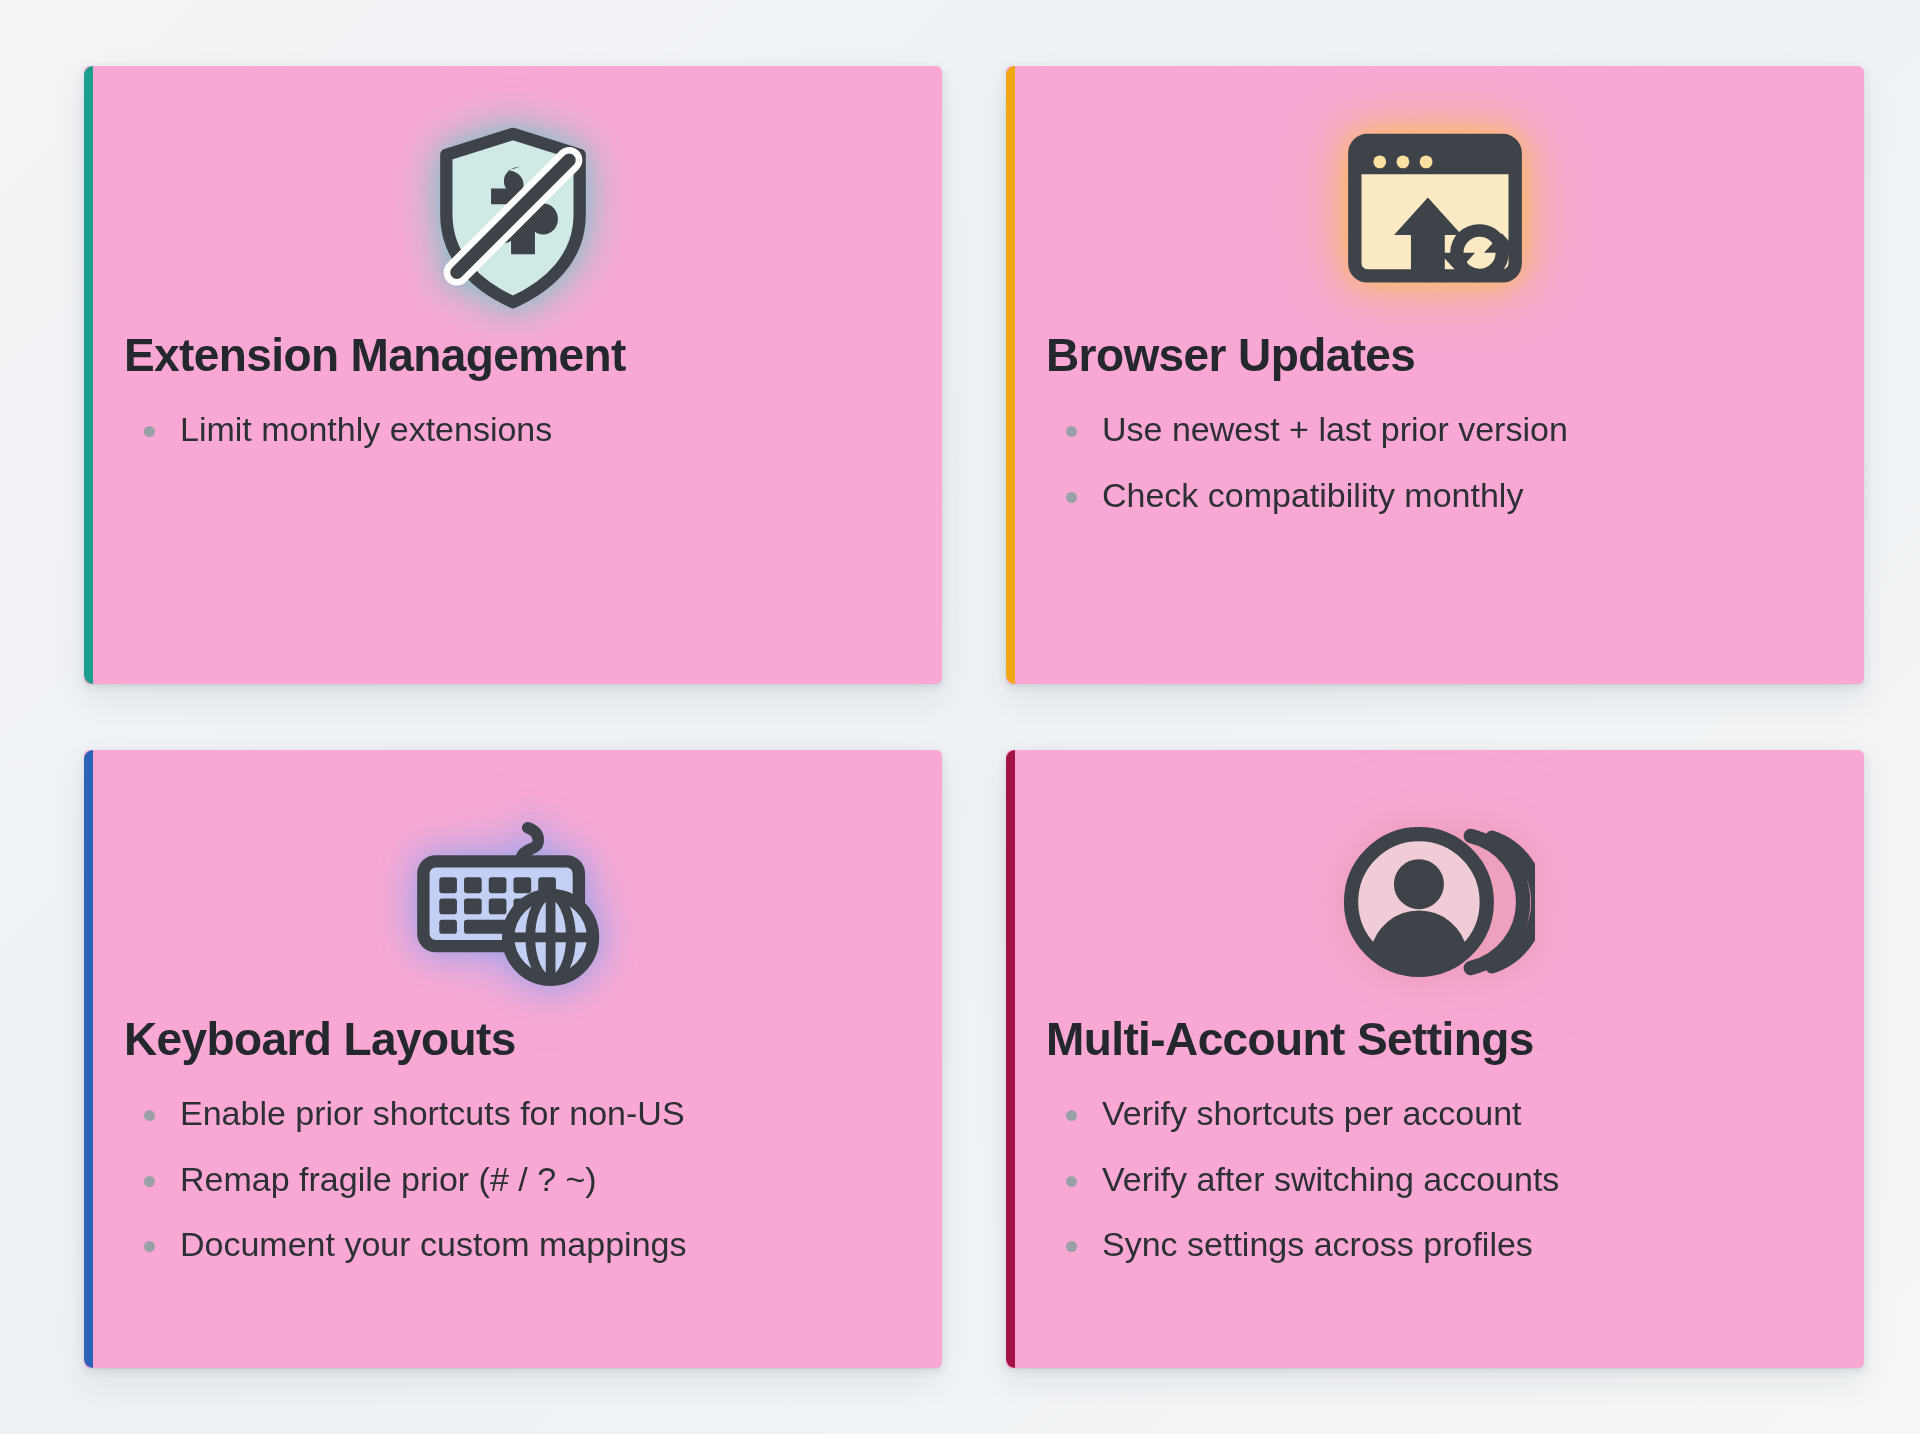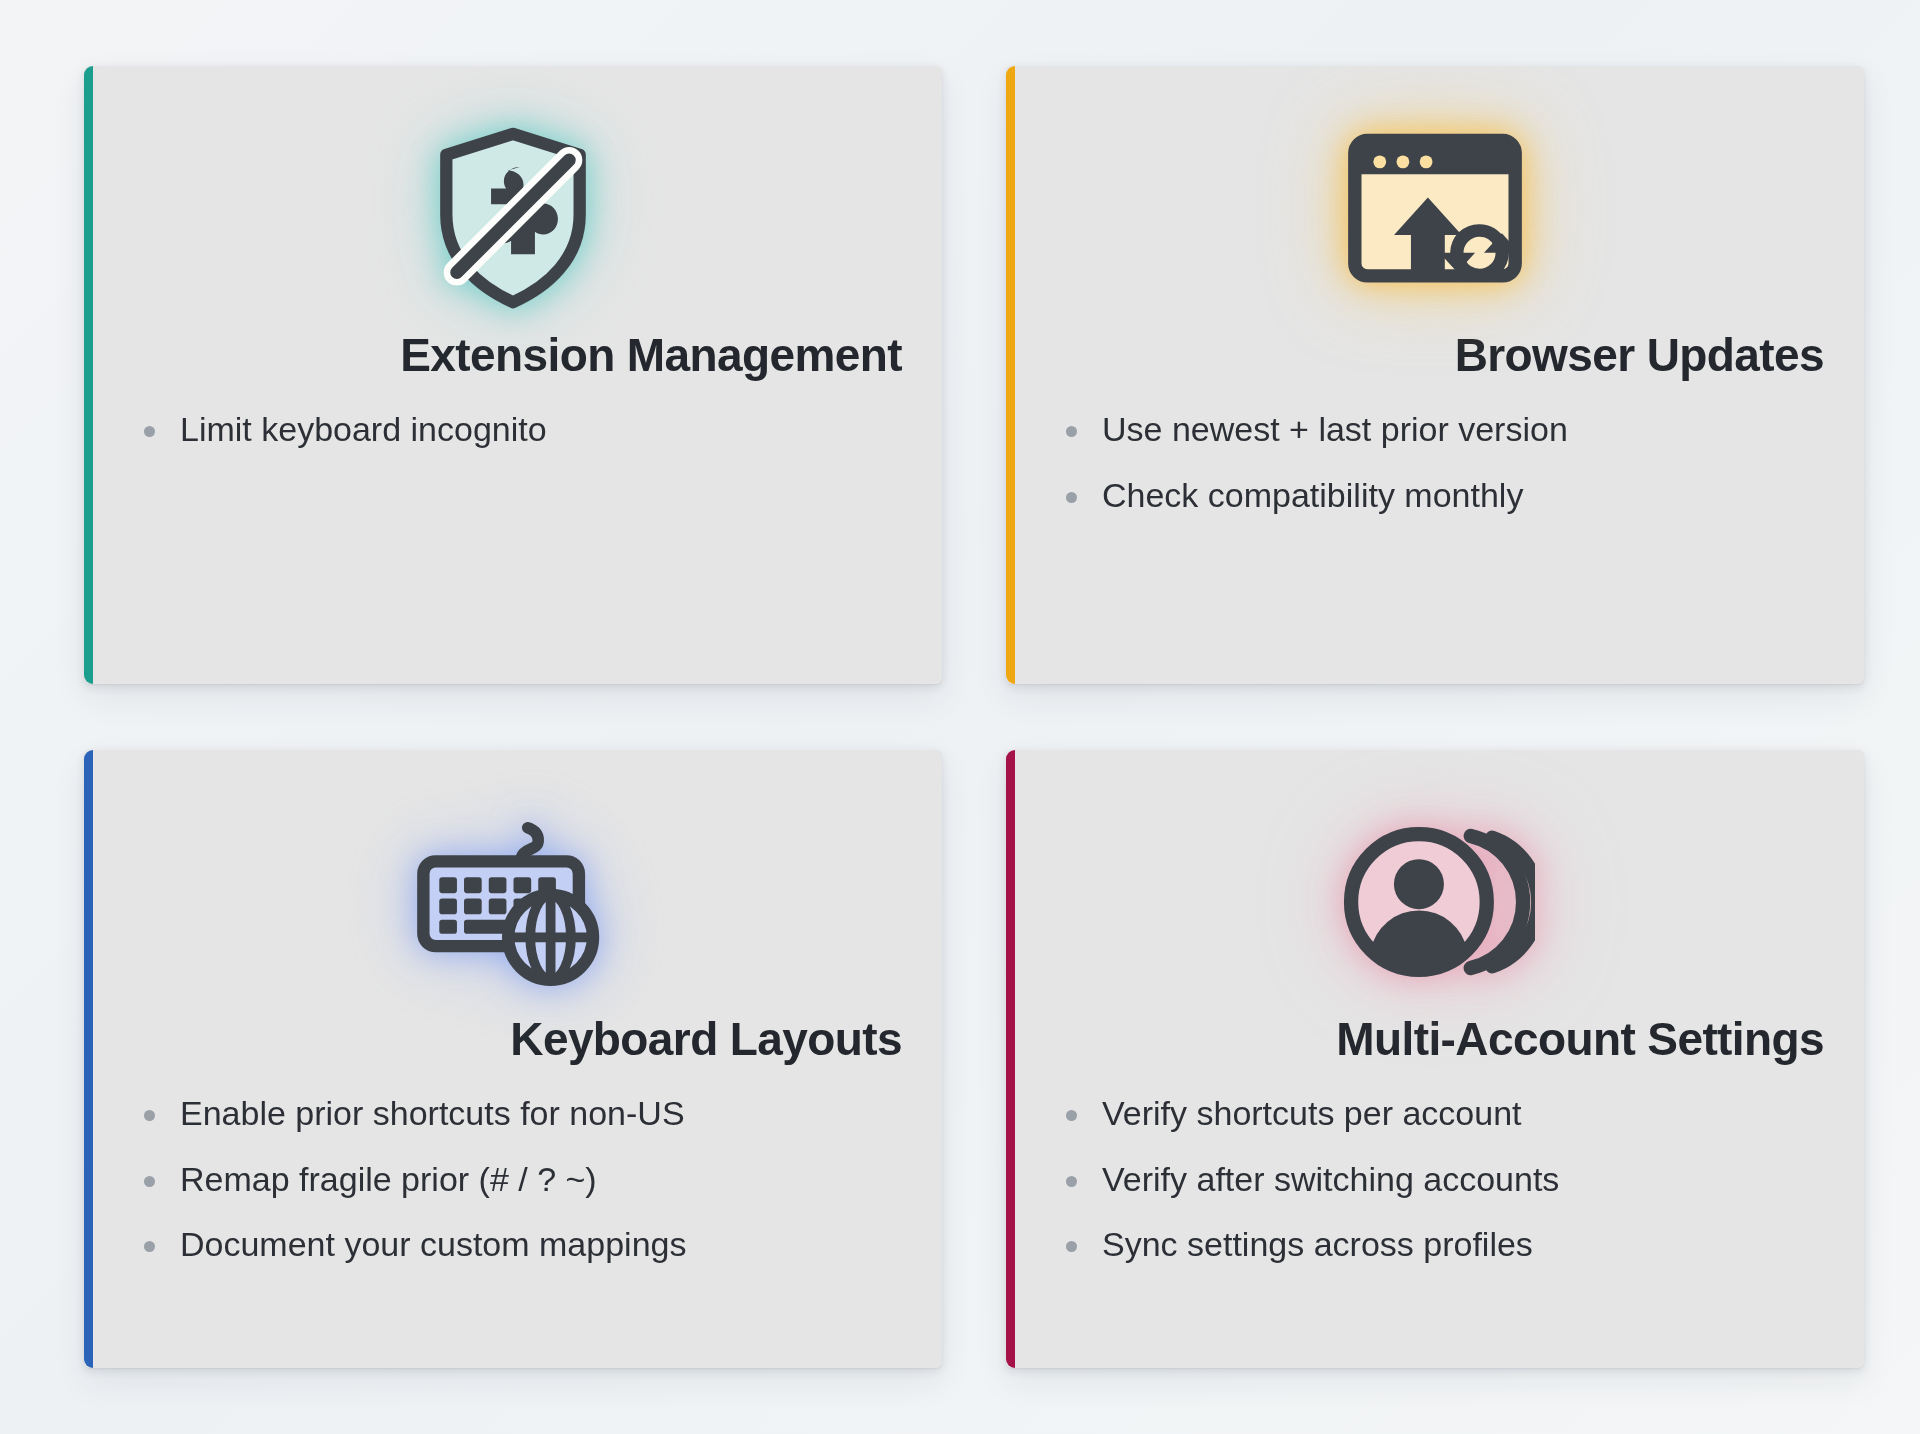--- a/index.html
+++ b/index.html
@@ -21,28 +21,28 @@
     display: grid;
     grid-template-columns: 1fr 1fr;
     grid-template-rows: 1fr 1fr;
     column-gap: 64px;
     row-gap: 66px;
     padding: 66px 56px 66px 84px;
   }
 
   .card {
     position: relative;
-    background: #e5e5e5;
+    background: #f9a8d4;
     border-radius: 6px;
     box-shadow: 0 3px 10px rgba(30, 44, 60, 0.10),
                 0 14px 34px rgba(30, 44, 60, 0.07),
                 0 1px 2px rgba(30, 44, 60, 0.06);
     display: flex;
     flex-direction: column;
-    align-items: flex-end;
+    align-items: flex-start;
     padding: 44px 40px 34px 40px;
     overflow: hidden;
   }
 
   .card::before {
     content: "";
     position: absolute;
     left: 0;
     top: 0;
     bottom: 0;
@@ -122,21 +122,21 @@
           <g fill="#3e4349">
             <path d="M47 26 c5 0 9 3.6 9 8 c0 1.6 -.5 3 -1.3 4.2 l7.8 0 l0 8.2 c1.3 -1 2.9 -1.6 4.7 -1.6 c4.7 0 8.4 3.9 8.4 8.8 c0 4.9 -3.7 8.8 -8.4 8.8 c-1.8 0 -3.4 -.6 -4.7 -1.6 l0 12.8 l-13.6 0 l0 -7.6 c-1.1 .9 -2.5 1.4 -4.1 1.4 c-4.2 0 -7.6 -3.6 -7.6 -8 c0 -4.4 3.4 -8 7.6 -8 c1.6 0 3 .5 4.1 1.4 l0 -7.6 l-11.4 0 l0 -9 l8.6 0 c-.8 -1.2 -1.3 -2.6 -1.3 -4.2 c0 -4.4 4 -8 9 -8 z"></path>
           </g>
           <path d="M18 84 L82 20" stroke="#fdfdfc" stroke-width="15" stroke-linecap="round" fill="none"></path>
           <path d="M18 84 L82 20" stroke="#3e4349" stroke-width="7.5" stroke-linecap="round" fill="none"></path>
         </svg>
       </span>
     </div>
     <div class="card-title">Extension Management</div>
     <ul class="bullets">
-      <li>Limit keyboard incognito</li>
+      <li>Limit monthly extensions</li>
     </ul>
   </div>
 
   <div class="card" style="--accent:#efa811">
     <div class="icon-wrap">
       <span class="glow-amber">
         <svg width="196" height="180" viewBox="0 0 110 101">
           <path d="M10 14 a7 7 0 0 1 7 -7 h76 a7 7 0 0 1 7 7 v62 a7 7 0 0 1 -7 7 h-76 a7 7 0 0 1 -7 -7 z" fill="#fbeac4" stroke="#3e4349" stroke-width="7.5" stroke-linejoin="round"></path>
           <path d="M10 14 a7 7 0 0 1 7 -7 h76 a7 7 0 0 1 7 7 v12 h-90 z" fill="#3e4349"></path>
           <circle cx="24" cy="19" r="3.6" fill="#fbe0a1"></circle>

